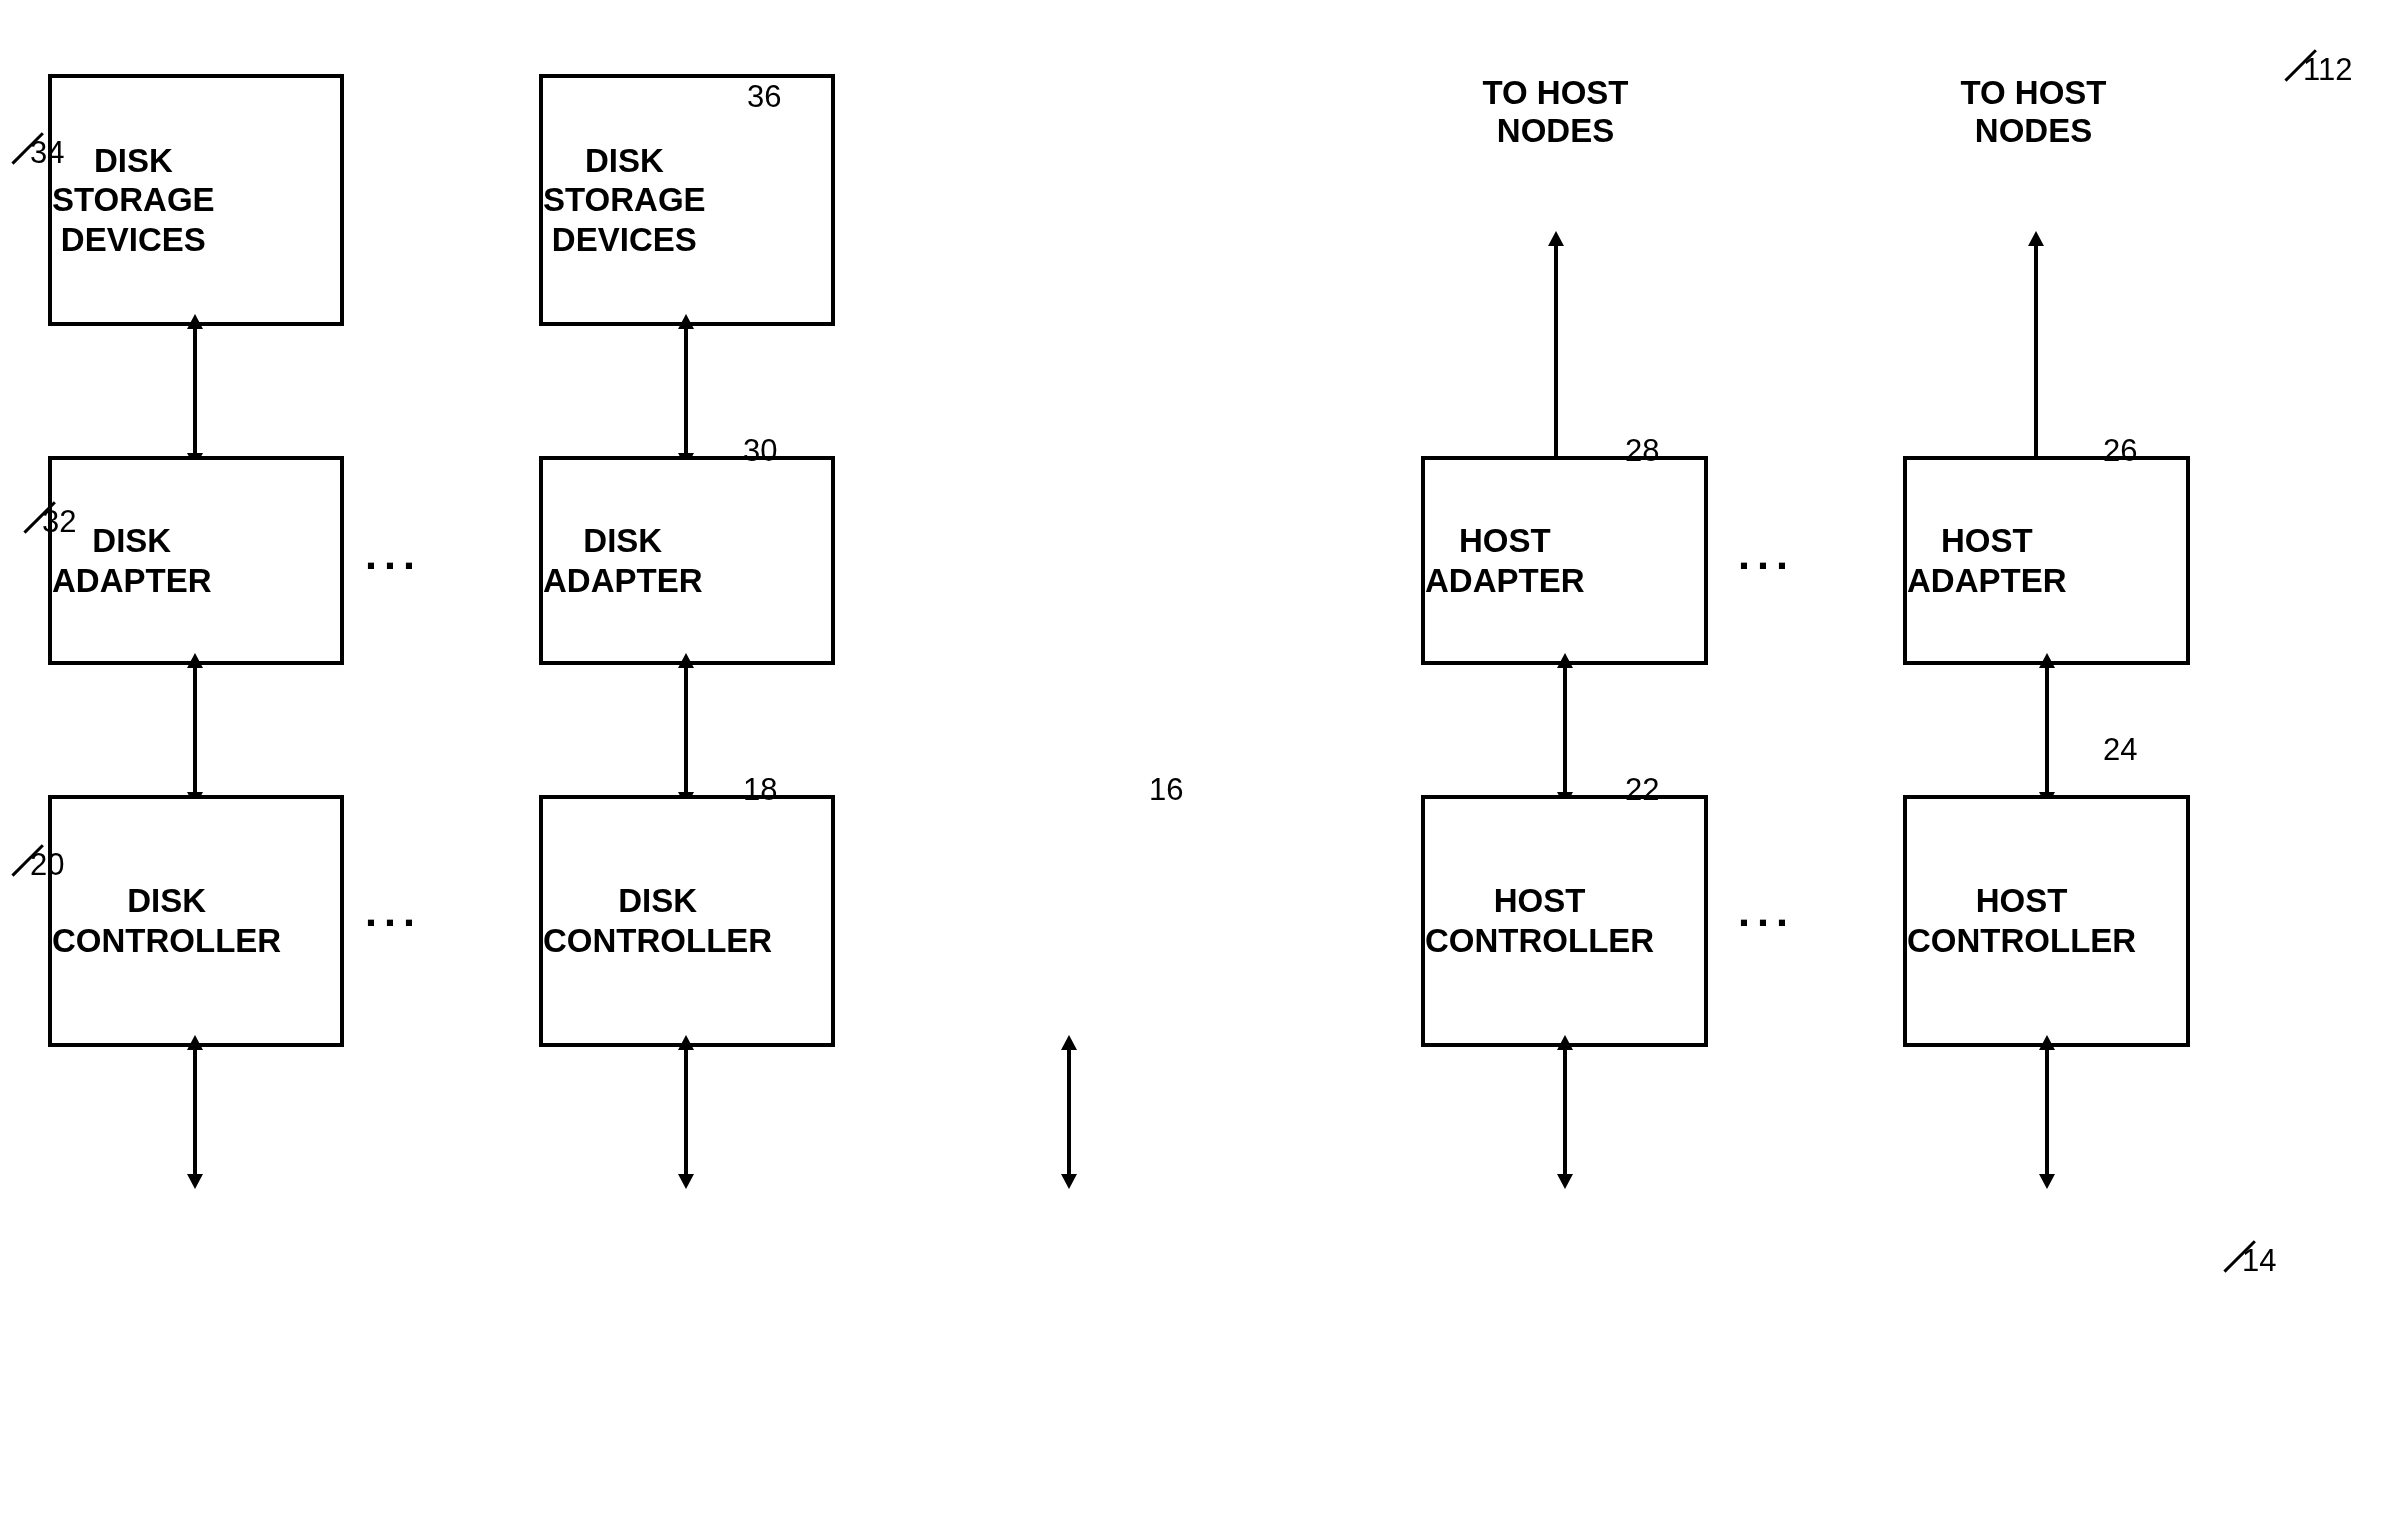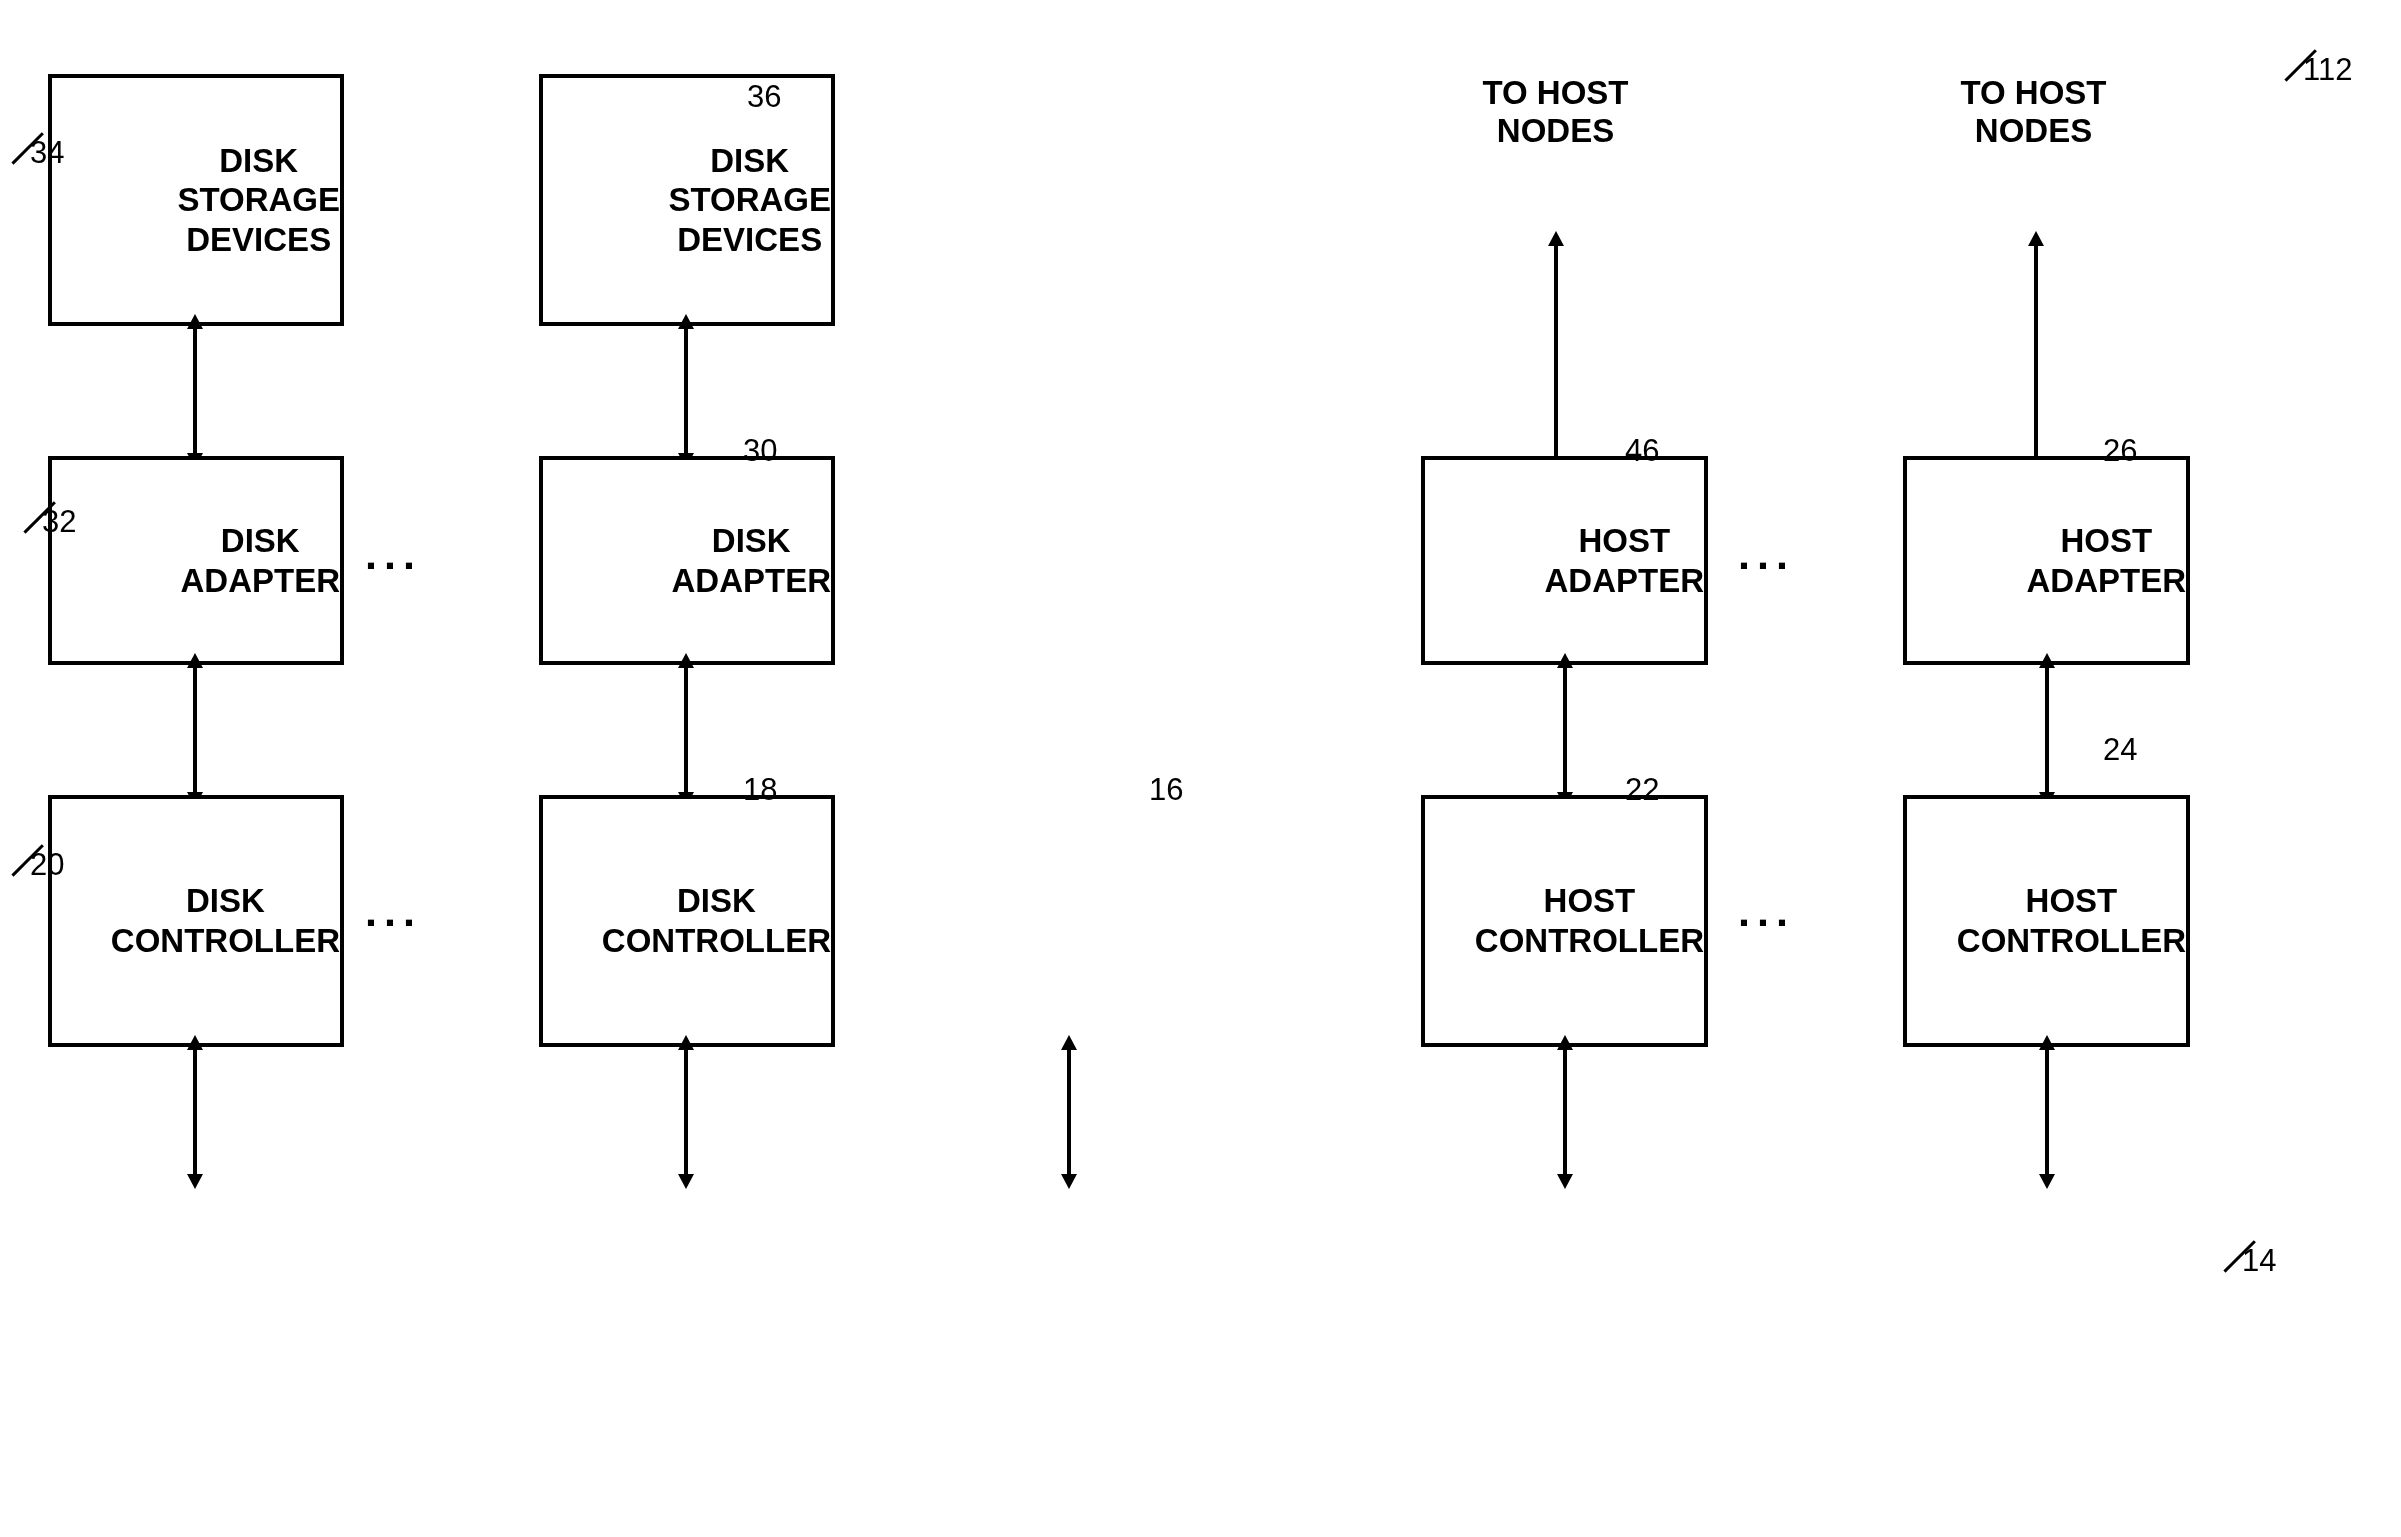--- a/index.html
+++ b/index.html
@@ -18,21 +18,21 @@
       width: 2401px;
       height: 1538px;
     }
 
     .box {
       position: absolute;
       border: 4.3px solid #000;
       background: #fff;
       display: flex;
       align-items: center;
-      justify-content: flex-end;
+      justify-content: flex-start;
       text-align: center;
       font-size: 33px;
       font-weight: bold;
       line-height: 1.2;
     }
 
     .label-ref {
       position: absolute;
       font-size: 31px;
       font-weight: normal;
@@ -162,21 +162,21 @@
 
   <div class="label-ref" style="left:743px; top:433px;">
     <span>30</span>
   </div>
 
   <div class="box" style="left:1421px; top:456px; width:287px; height:209px;">
     <span>HOST<br>ADAPTER</span>
   </div>
 
   <div class="label-ref" style="left:1625px; top:433px;">
-    <span>46</span>
+    <span>28</span>
   </div>
 
   <div class="box" style="left:1903px; top:456px; width:287px; height:209px;">
     <span>HOST<br>ADAPTER</span>
   </div>
 
   <div class="label-ref" style="left:2103px; top:433px;">
     <span>26</span>
   </div>
 

